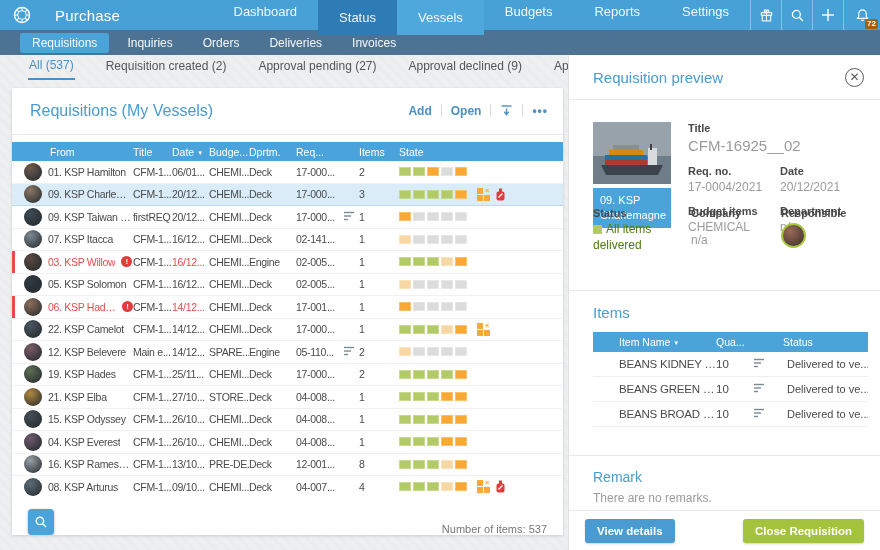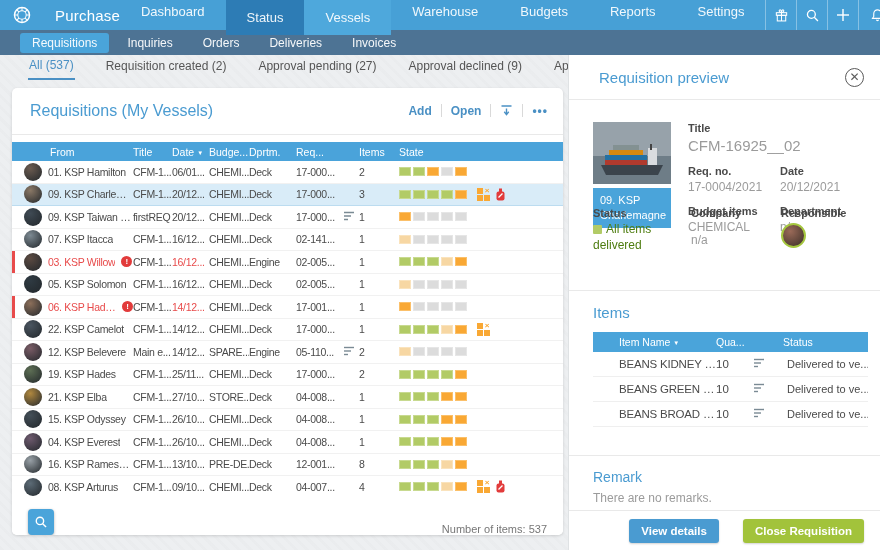--- a/index.html
+++ b/index.html
@@ -28,21 +28,21 @@
   
   .content { position:absolute; top:55px; left:0; right:0; bottom:0; display:flex;
     background:repeating-linear-gradient(45deg, rgba(0,0,0,.013) 0 3px, transparent 3px 8px), #edeff1; }
   .left { width:568px; flex:none; display:flex; flex-direction:column; }
 
   .filtertabs { height:33px; display:flex; align-items:center; padding:0 10px 14px 28px; }
   .ftab { font-size:12px; color:#555; margin-right:30px; padding:8px 1px 6px; cursor:pointer; white-space:nowrap; }
   .ftab.active { color:#4a90c4; border-bottom:2px solid #4a90c4; }
   .ft-chevron { margin-left:auto; color:#888; font-size:13px; cursor:pointer; padding:0 4px; }
 
-  .card { margin:0 5px 0 12px; height:447px; background:#fff; border-radius:5px; box-shadow:0 1px 3px rgba(0,0,0,.14); position:relative; overflow:hidden; }
+  .card { margin:0 5px 0 12px; height:447px; background:#fff; border-radius:0; box-shadow:0 1px 3px rgba(0,0,0,.14); position:relative; overflow:hidden; }
   .card-head { height:47px; display:flex; align-items:center; padding:0 15px 0 18px; border-bottom:1px solid #e9e9e9; }
   .card-title { font-size:16px; color:#4a9bd1; }
   .card-actions { margin-left:auto; display:flex; align-items:flex-start; gap:9px; }
   .act-link { font-size:12px; font-weight:bold; color:#4a90c4; cursor:pointer; }
   .sep { width:1px; height:13px; background:#d9d9d9; }
   .dots { color:#4a90c4; font-weight:bold; font-size:12px; letter-spacing:1px; cursor:pointer; }
 
   .table { --cols:109px 39px 37px 40px 47px 47px 16px 40px 1fr; margin-top:7px; }
   .thead { display:grid; grid-template-columns:var(--cols); align-items:center; background:#4aa3da; height:19px; color:#fff; font-size:10.5px; padding-left:12px; }
   .thead .th:first-child span { padding-left:26px; }
@@ -66,21 +66,21 @@
   .gridx i { width:6px; height:6px; background:#f9a834; font-style:normal; }
   .gridx i.x { background:none; color:#f9a834; font-weight:bold; font-size:8px; line-height:6px; text-align:center; }
 
   .card-foot { position:absolute; left:0; right:0; bottom:0; height:38px; background:#fff; display:flex; align-items:flex-end; padding:0 16px; }
   .fab { width:26px; height:26px; background:#4aa4da; border:none; border-radius:4px; display:flex; align-items:center; justify-content:center; box-shadow:0 1px 3px rgba(0,0,0,.3); cursor:pointer; }
   .foot-count { margin-left:auto; font-size:11px; color:#777; }
 
   
   .preview { flex:1; background:#fff; border-left:1px solid #dfe2e4; display:flex; flex-direction:column; }
   .p-head { height:45px; flex:none; display:flex; align-items:center; padding:0 16px 0 24px; border-bottom:1px solid #e9e9e9; }
-  .p-title { font-size:15px; color:#4a9bd1;margin-left:6px; }
+  .p-title { font-size:15px; color:#4a9bd1; }
   .close { margin-left:auto; width:19px; height:19px; border:1px solid #5a5a5a; border-radius:50%; color:#5a5a5a; font-size:12px; line-height:17px; text-align:center; cursor:pointer; }
   .p-info { flex:none; height:190px; padding:22px 20px 0 24px; }
   .info-top { display:flex; gap:17px; }
   .imgcol { width:78px; flex:none; }
   .vessel-label { background:#4aa4da; color:#fff; font-size:11px; line-height:1.35; padding:5px 7px; }
   .fields { flex:1; display:grid; grid-template-columns:92px auto; grid-row-gap:11px; align-content:start; }
   .f-title { grid-column:1 / 3; }
   .flabel { font-size:11px; font-weight:bold; color:#4a4a4a; margin-bottom:3px; }
   .fvalue { font-size:12px; color:#9b9b9b; }
   .fvalue.big { font-size:15px; }
@@ -94,21 +94,21 @@
   .sec-title { font-size:15px; color:#4a9bd1; margin-bottom:11px; }
   .itable { --icols:97px 37px 30px auto; }
   .ithead { display:grid; grid-template-columns:var(--icols); align-items:center; background:#4aa4da; height:20px; color:#fff; font-size:10.5px; padding-left:26px; }
   .irow { display:grid; grid-template-columns:var(--icols); align-items:center; height:25px; padding-left:26px; border-bottom:1px solid #efefef; font-size:11.5px; color:#4a4a4a; cursor:pointer; }
   .irow .iname { overflow:hidden; white-space:nowrap; text-overflow:ellipsis; letter-spacing:-.2px; }
   .istatus { display:flex; align-items:center; font-size:11px; overflow:hidden; white-space:nowrap; }
 
   .sec-remark { flex:none; height:55px; }
   .sec-remark .sec-title { font-size:14px; margin-bottom:6px; }
   .remark-text { font-size:12px; color:#9b9b9b; }
-  .p-foot { border-top:1px solid #e9e9e9; flex:1; display:flex; align-items:center; justify-content:flex-end; gap:24px; padding:0 16px; }
+  .p-foot { border-top:1px solid #e9e9e9; flex:1; display:flex; align-items:center; justify-content:space-between; gap:24px; padding:0 16px; }
   .btn { border:none; color:#fff; font-family:inherit; font-size:11.5px; font-weight:bold; padding:6px 12px; border-radius:3px; cursor:pointer; box-shadow:0 1px 2px rgba(0,0,0,.18); }
   .btn.blue { background:#4a9bd1; }
   .btn.green { background:#a2c33b; }
 
   .lines-icon { display:inline-block; }
 </style>
 </head>
 <body>
 
 <div class="app">
@@ -130,21 +130,20 @@
               <line x1="15.25" y1="8.75" x2="17.8" y2="6.2"></line>
           </g>
         </svg>
       </span>
       <span>Purchase</span>
     </div>
     <nav class="topnav">
         <div class="nav-item">Dashboard</div>
         <div class="nav-item active extended">Status</div>
         <div class="nav-item extended">Vessels</div>
-        <div class="nav-item">Warehouse</div>
         <div class="nav-item">Budgets</div>
         <div class="nav-item">Reports</div>
         <div class="nav-item">Settings</div>
       </nav>
     <div class="topicons">
       <div class="icon-btn">
         <svg viewBox="0 0 16 16" width="15" height="15" fill="none" stroke="#fff" stroke-width="1.1">
           <rect x="2.5" y="5" width="11" height="2.8"></rect>
             <rect x="3.5" y="7.8" width="9" height="6"></rect>
           <line x1="8" y1="5" x2="8" y2="13.8"></line>

